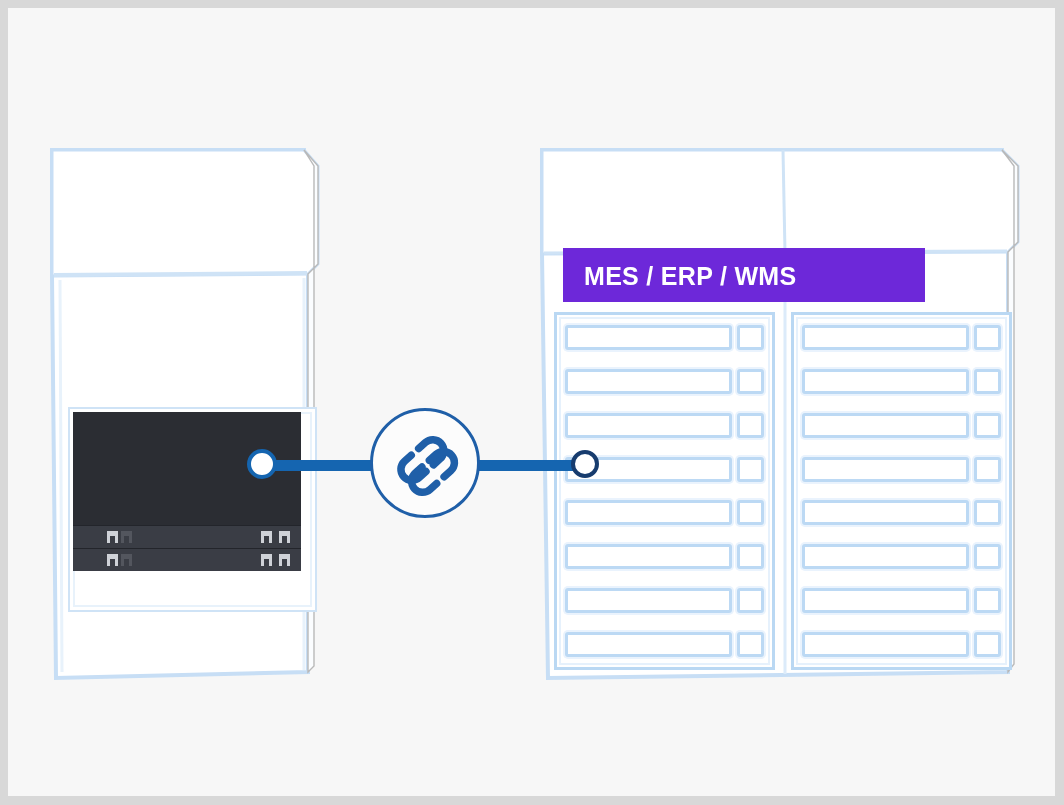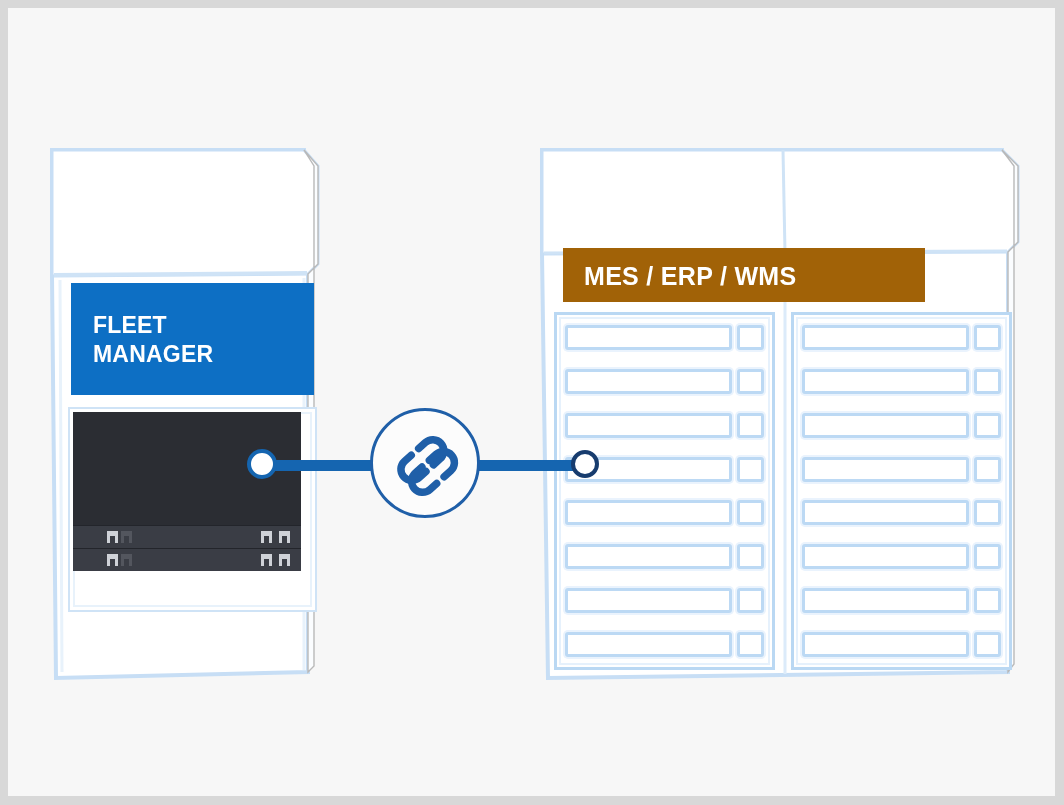--- a/index.html
+++ b/index.html
@@ -144,21 +144,21 @@
     width: 490px; height: 540px;
     pointer-events: none;
   }
 
   .mes-panel {
     position: absolute;
     left: 27px;
     top: 104px;
     width: 362px;
     height: 54px;
-    background: #a16207;
+    background: #6d28d9;
   }
   .mes-label {
     position: absolute;
     left: 21px;
     top: 14px;
     color: #ffffff;
     font-size: 25px;
     font-weight: bold;
     letter-spacing: 0.3px;
   }
@@ -278,24 +278,20 @@
         <path d="M6,6 L258,6 L272,22 L272,120 L262,130 L6,132 Z" fill="#ffffff" stroke="#c7def5" stroke-width="3"></path>
 
         <path d="M258,6 L272,22 L272,120 L262,130 L262,528 L268,522 L268,22 Z" fill="#fbfdff" stroke="#b9b9b9" stroke-width="1.4"></path>
 
         <line x1="8" y1="131" x2="261" y2="129" stroke="#cfe3f6" stroke-width="4"></line>
 
         <line x1="14" y1="136" x2="16" y2="528" stroke="#e8f2fb" stroke-width="3"></line>
         <line x1="258" y1="134" x2="258" y2="526" stroke="#e8f2fb" stroke-width="3"></line>
       </svg>
 
-      <div class="fm-panel">
-        <div class="fm-label">FLEET
-MANAGER</div>
-      </div>
 
       <div class="fm-bay">
         <div class="fm-bay-inner"></div>
         <div class="fm-screen">
           <div class="srv-unit u1">
             <span class="srv-dot d1"></span>
             <span class="srv-dot faint d2"></span>
             <span class="srv-dot d3"></span>
             <span class="srv-dot d4"></span>
           </div>

